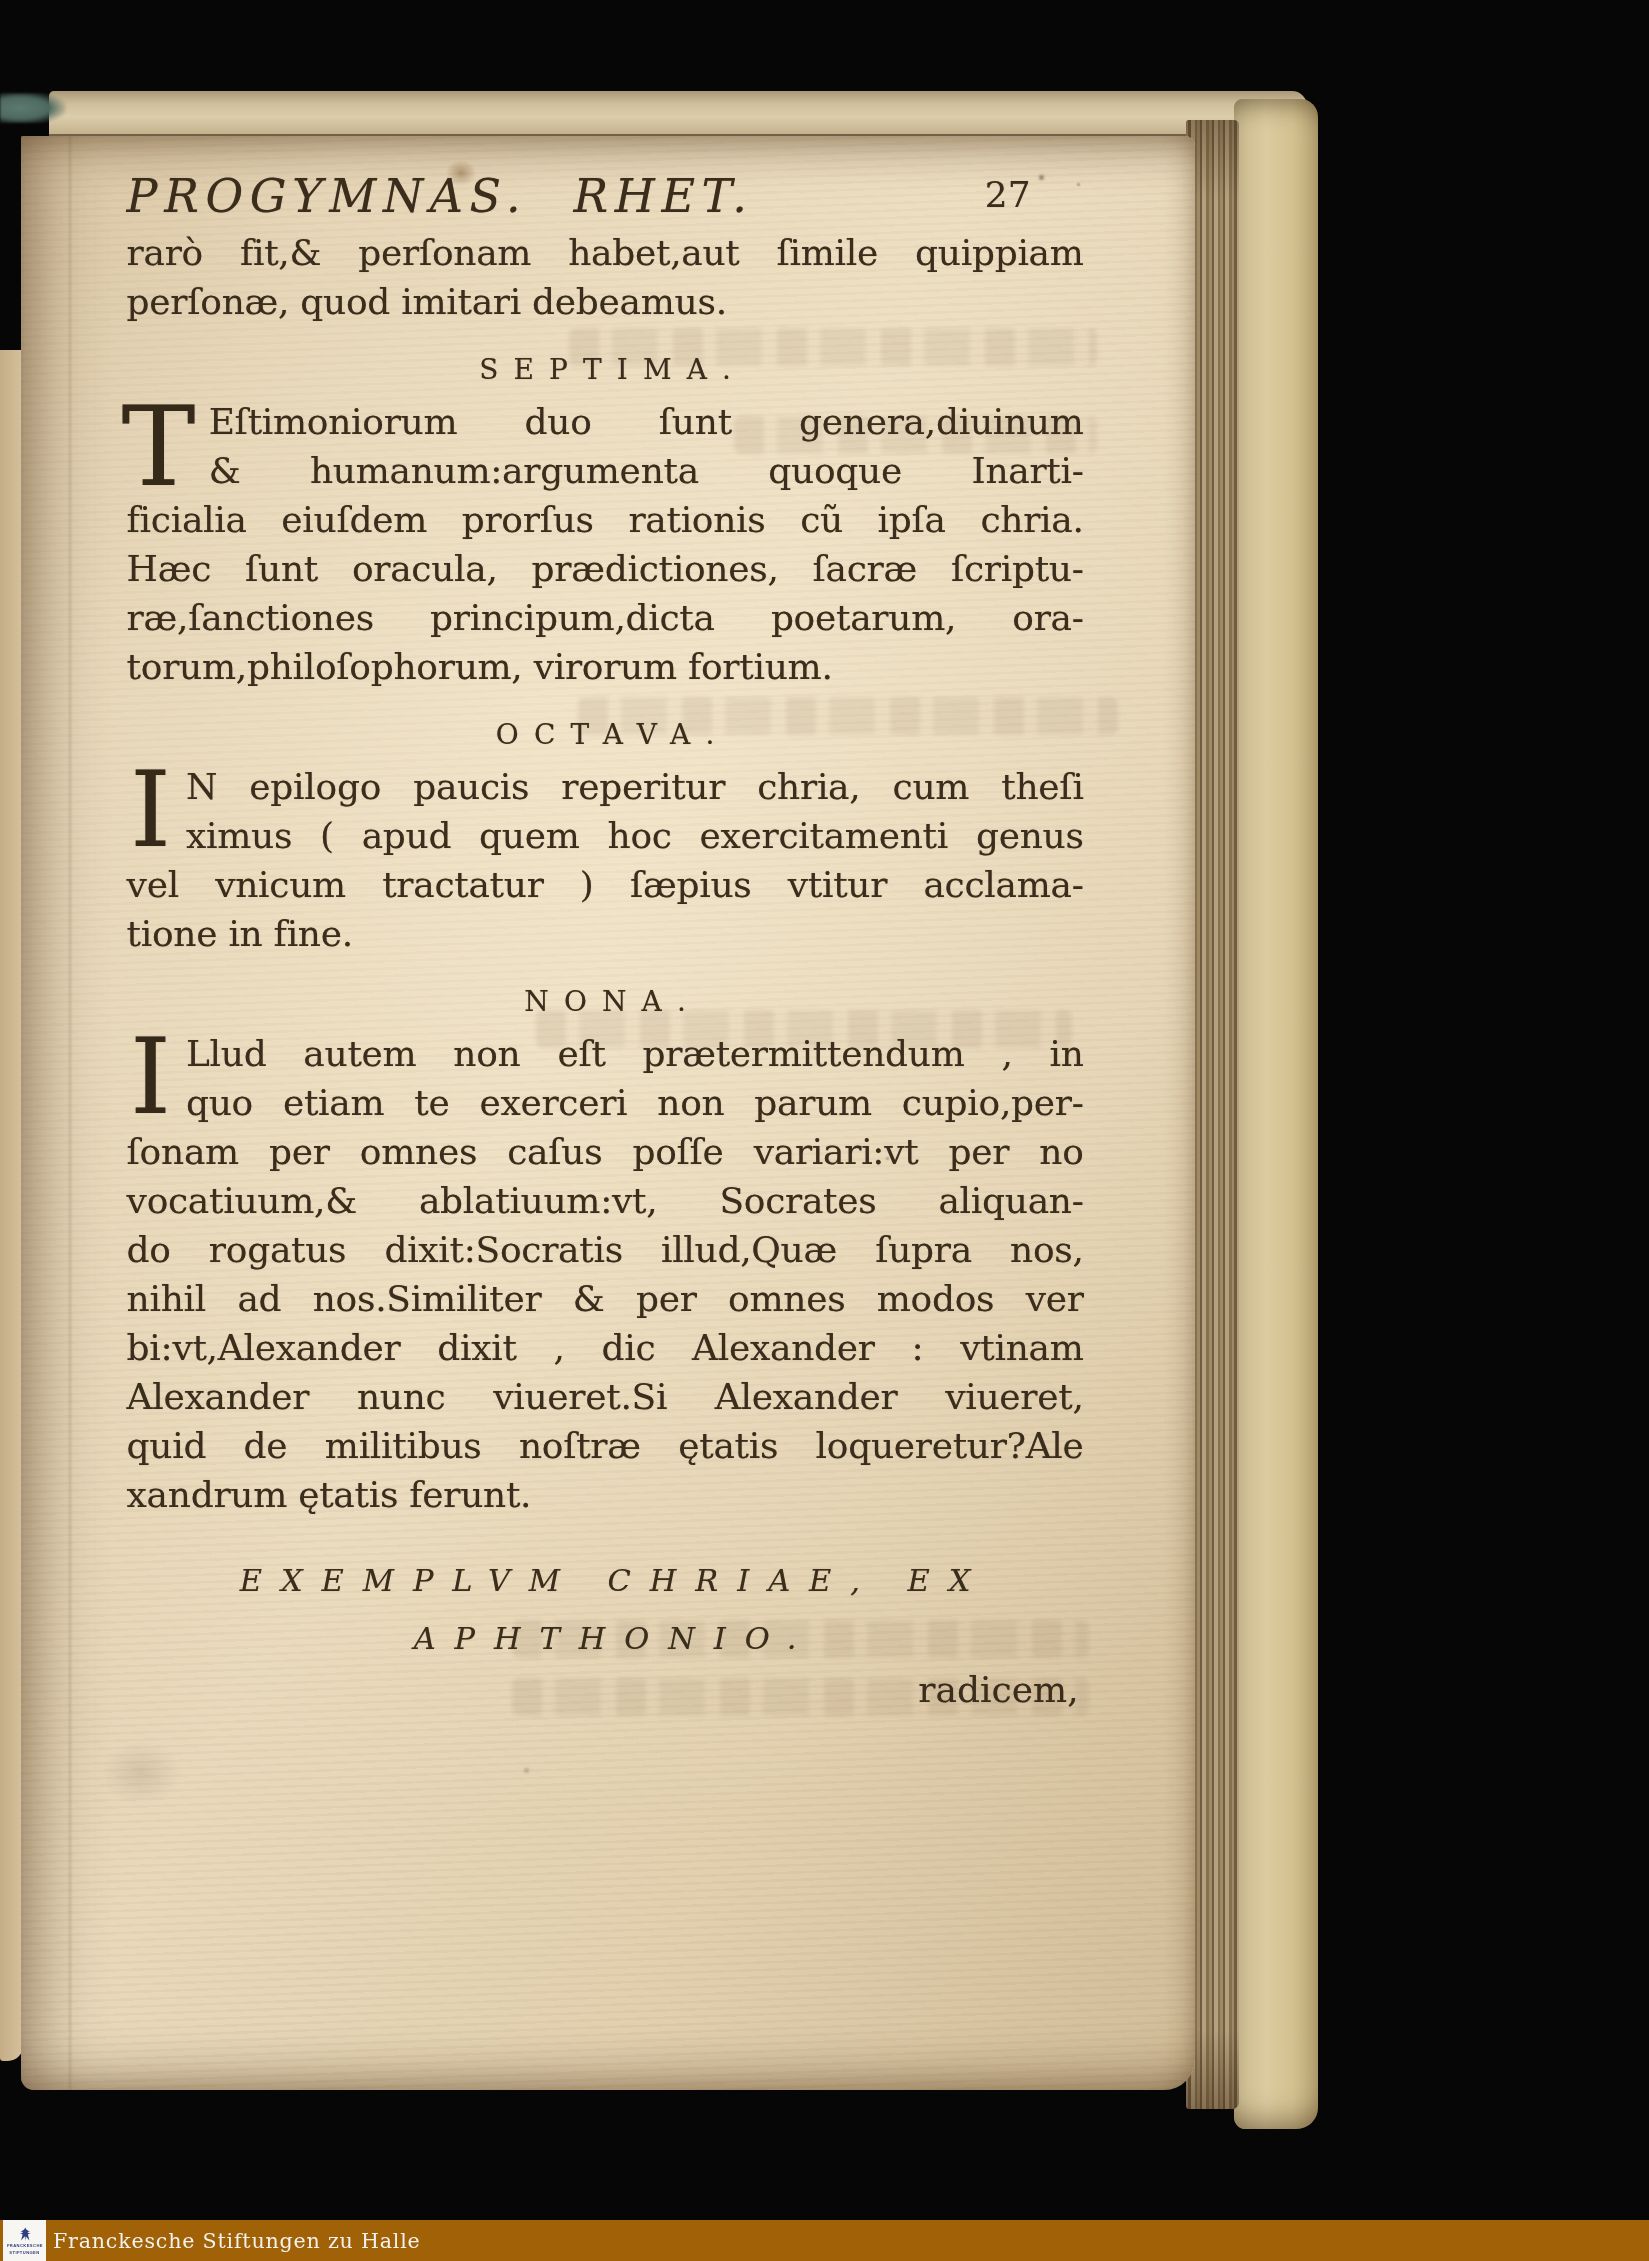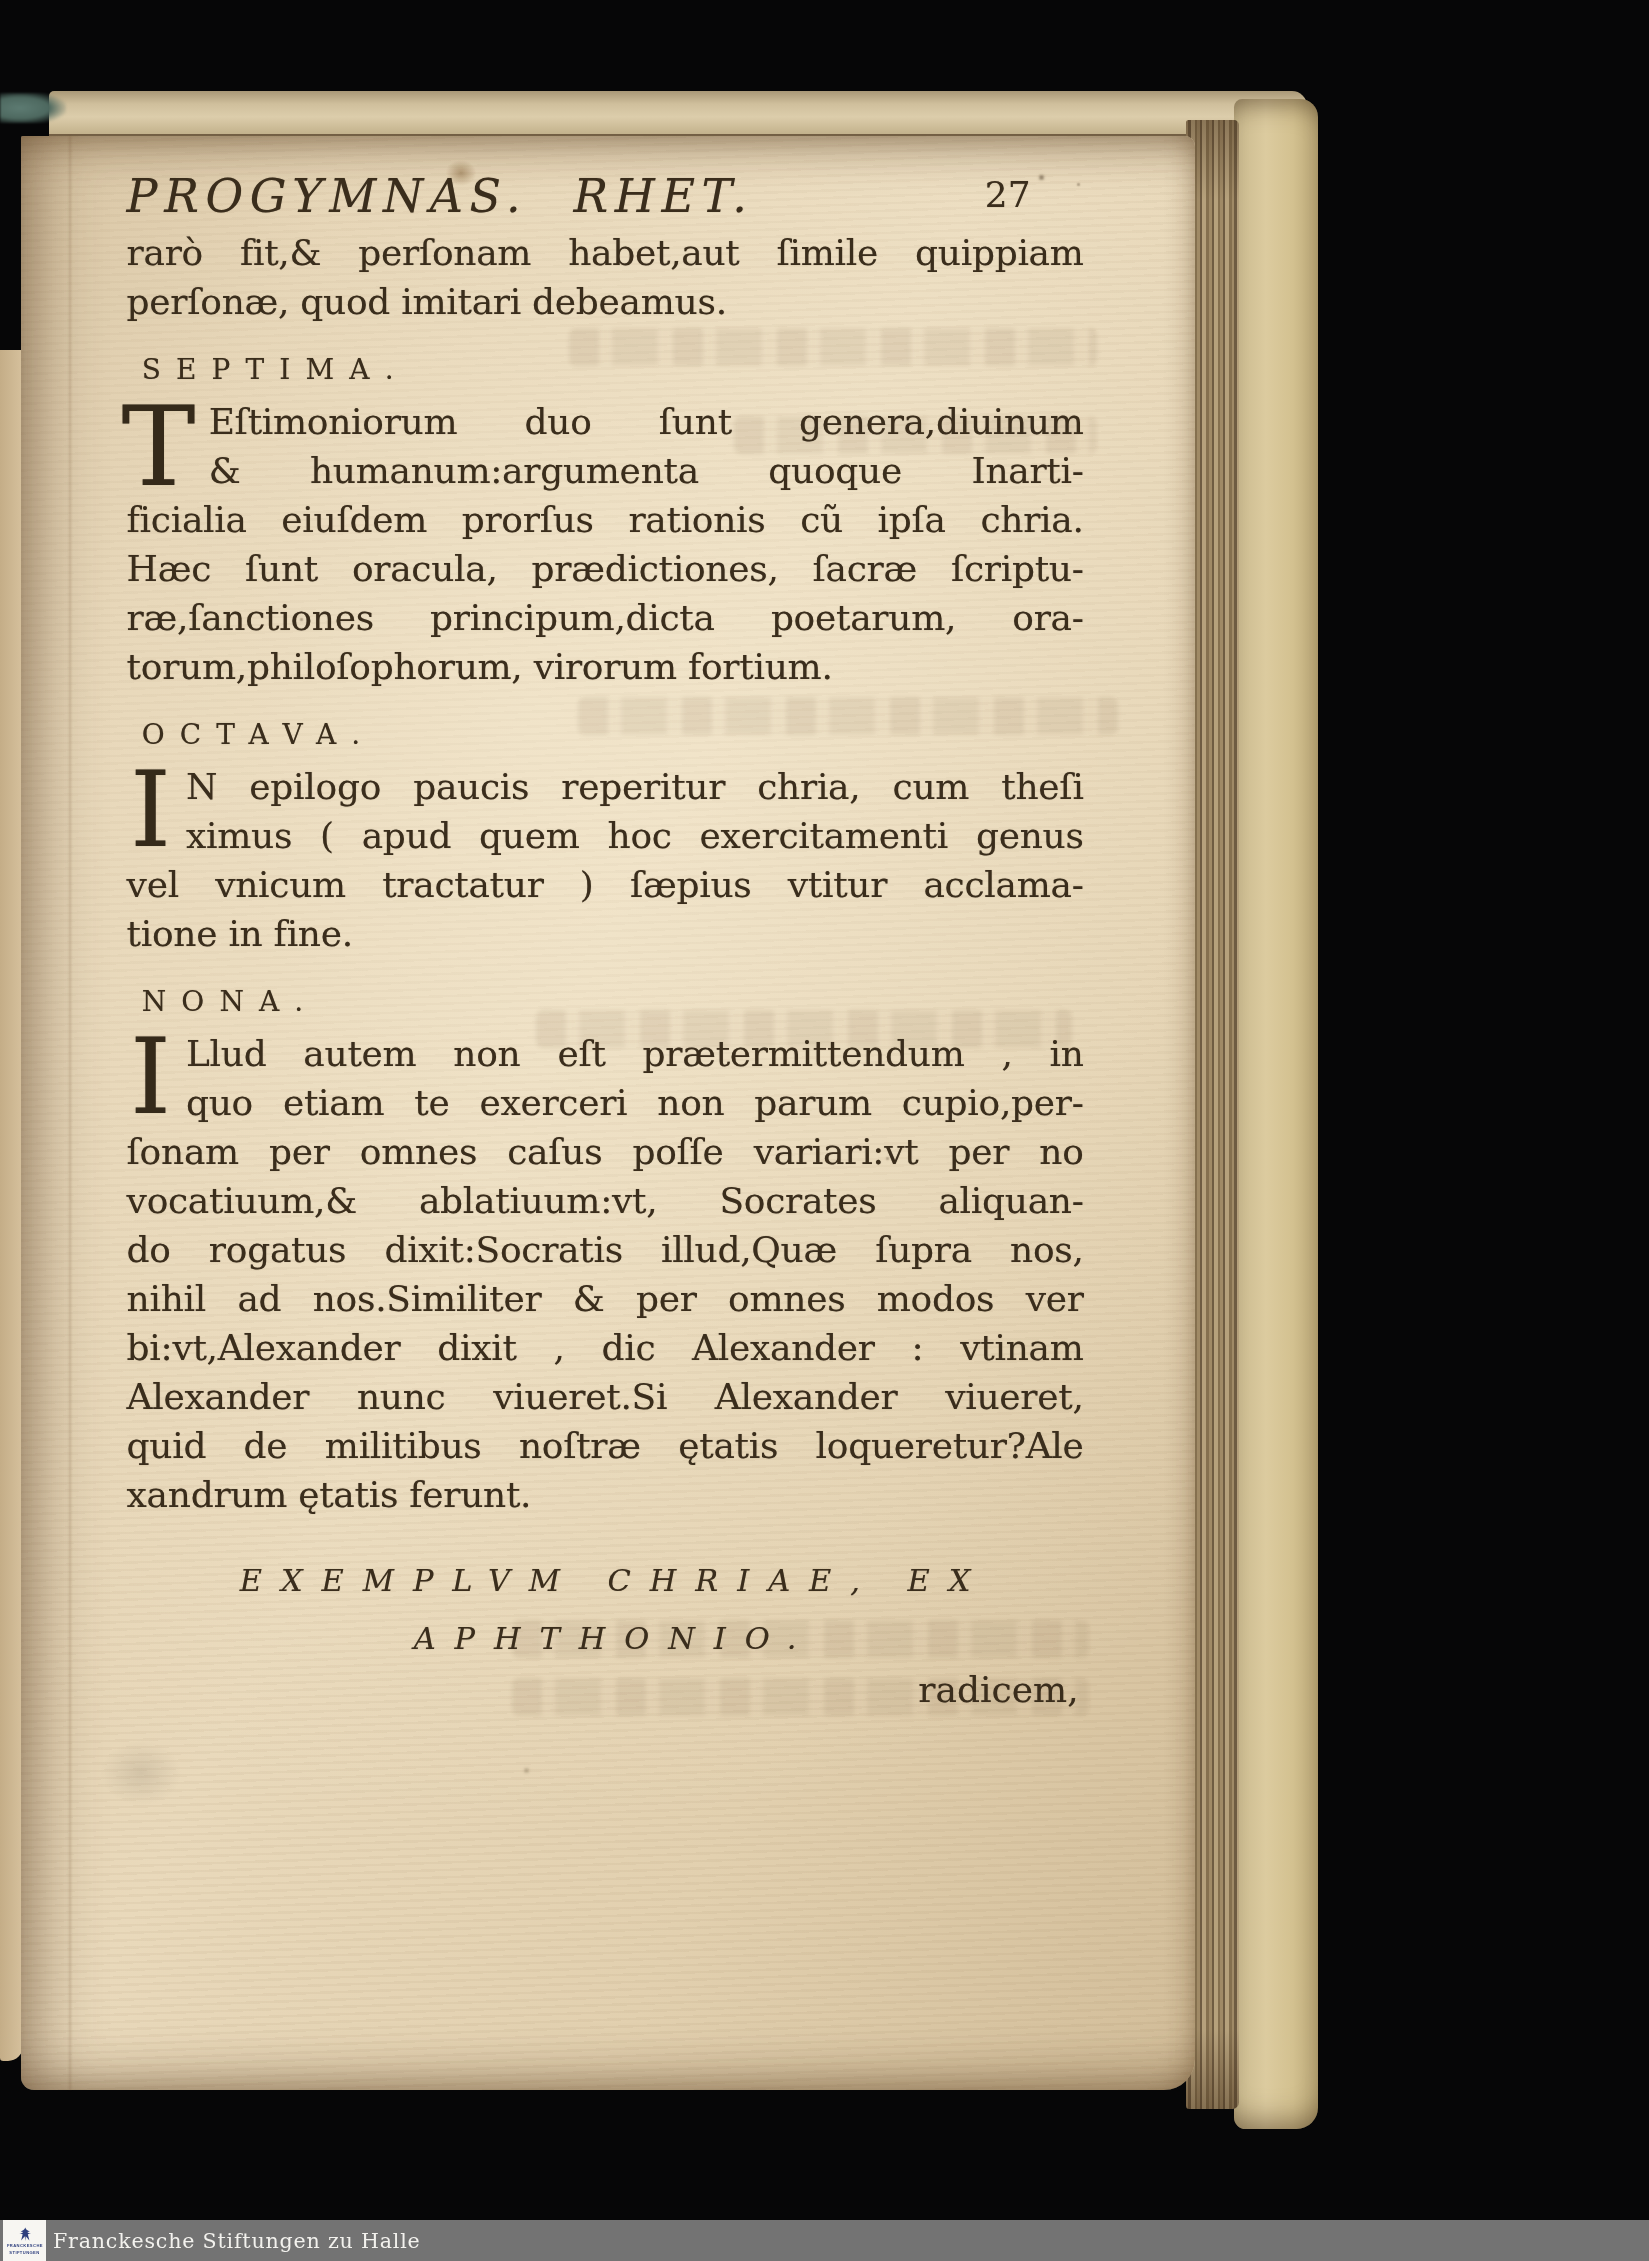--- a/index.html
+++ b/index.html
@@ -70,37 +70,37 @@
   .textblock{position:absolute;left:106px;top:36px;width:957px;color:#3a2d1c;
     text-shadow:0 0 0.8px rgba(52,40,24,.45);}
   .header-row{position:relative;height:49px;}
   .running-title{display:block;text-align:left;font-size:46px;line-height:48px;
     letter-spacing:6.6px;word-spacing:25px;font-style:italic;}
   .page-number{position:absolute;right:53px;top:1.6px;font-size:36px;}
   .line{font-size:36px;line-height:49px;height:49px;letter-spacing:-0.3px;
     text-align:justify;text-align-last:justify;white-space:nowrap;}
   .line.endline{text-align-last:left;}
   .intro{margin-top:6.6px;}
-  .section-heading{font-size:28px;line-height:38px;text-align:left;
+  .section-heading{font-size:28px;line-height:38px;text-align:center;
     letter-spacing:.54em;text-indent:.54em;margin:25px 0 8.2px 0;}
   .section-body{overflow:visible;}
   .dropcap{float:left;display:block;color:#352a1a;}
   .cap-t{font-size:111px;line-height:.84;height:91px;margin:3.3px 13px 0 -5px;}
   .cap-i{font-size:104px;line-height:.9;height:91px;margin:1.6px 15px 0 3.3px;}
   .subheading{font-size:30.5px;line-height:48px;text-align:center;
     letter-spacing:.62em;text-indent:.62em;font-style:italic;}
   .sub1{margin-top:38px;}
   .sub2{margin-top:10px;}
   .example-line{margin-top:21.4px;font-size:36px;line-height:49px;text-indent:10px;}
   .catchword{margin-top:1.6px;font-size:36px;line-height:49px;text-align:right;
     padding-right:5px;}
 
   
   .footer-bar{position:absolute;left:0;top:2220px;width:1649px;height:41px;z-index:5;
-    background:#737373;}
+    background:#a16207;}
   .logo-box{position:absolute;left:3.3px;top:0;width:43px;height:41px;background:#f7f6f2;
     display:flex;flex-direction:column;align-items:center;justify-content:center;gap:0.8px;}
   .logo-box svg{display:block;}
   .logo-text{font-family:"Liberation Sans",sans-serif;font-size:5px;line-height:5.8px;
     letter-spacing:0.5px;color:#2e3f7e;font-weight:bold;white-space:nowrap;transform:scale(.82);}
   .bar-label{position:absolute;left:53px;top:0;height:41px;display:flex;align-items:center;
     color:#f3f2ee;font-size:20.6px;font-family:"DejaVu Serif",serif;letter-spacing:0.8px;}
 </style>
 </head>
 <body>

